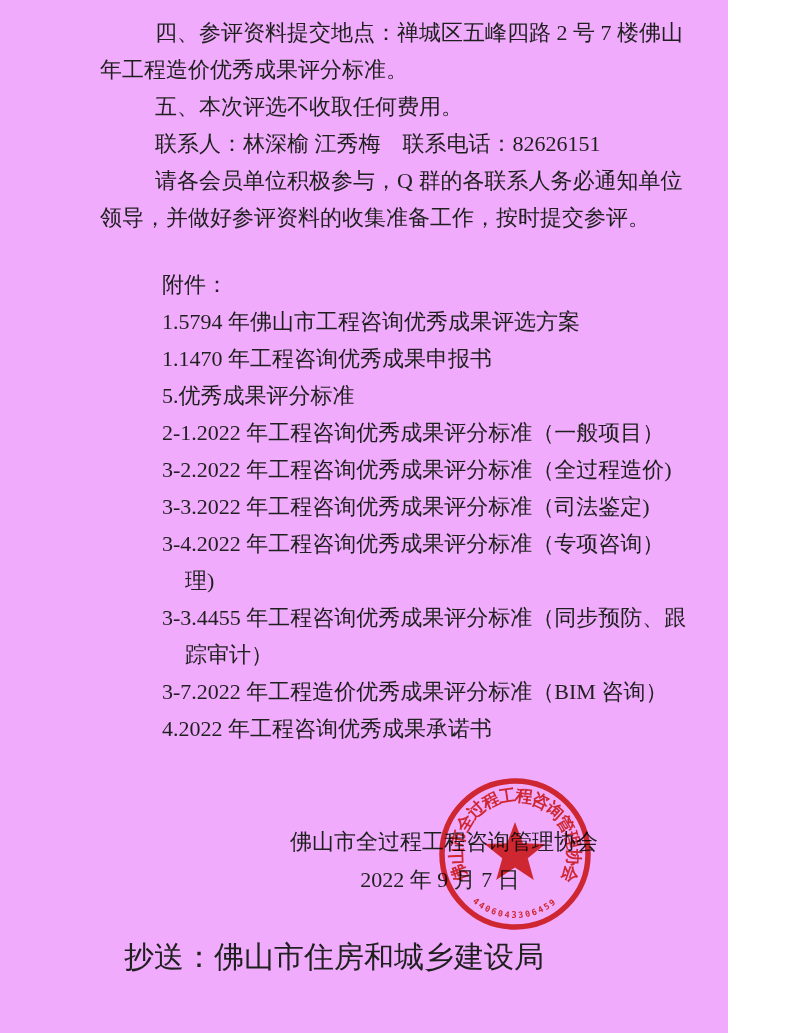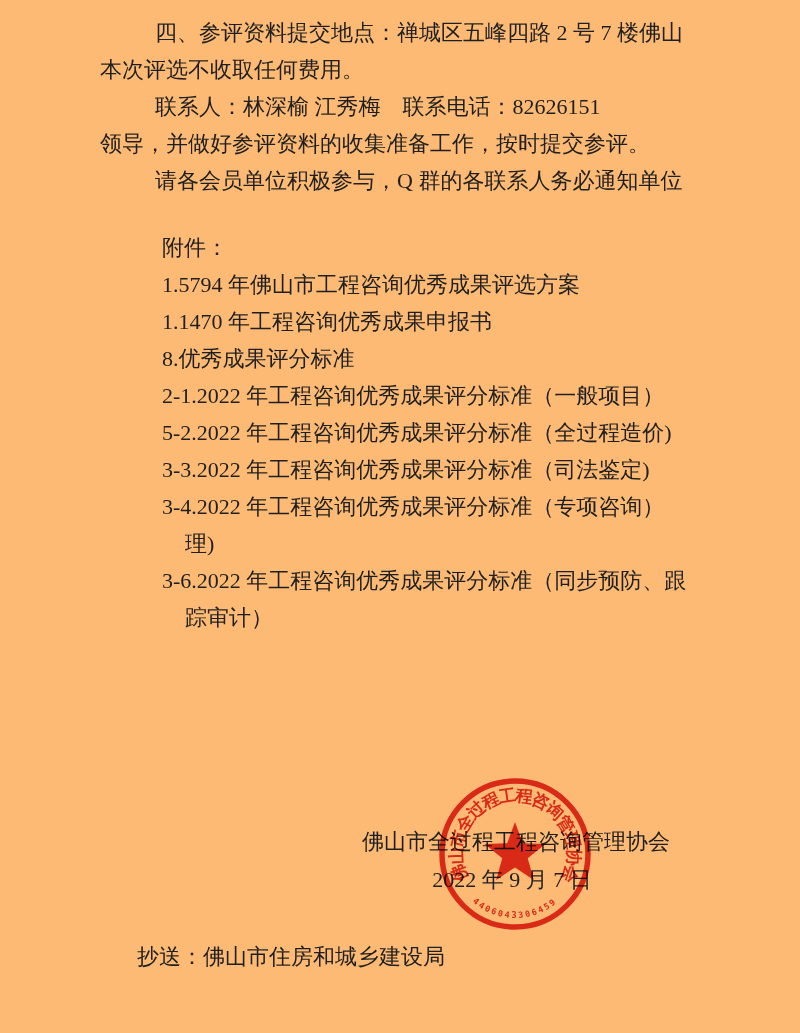--- a/index.html
+++ b/index.html
@@ -1,17 +1,17 @@
 <!DOCTYPE html>
 <html><head>
 <meta charset="utf-8">
 <style>
   html,body { margin:0; padding:0; background:#ffffff; }
   .page {
-    position:relative; width:800px; height:1033px; background:#fdba74;
+    position:relative; width:728px; height:1033px; background:#f0abfc;
     font-family:"Liberation Serif","DejaVu Serif",serif;
     color:#1f1f1f; overflow:hidden;
   }
   .doc {
     position:absolute; left:100px; top:14px; width:610px;
     font-size:22px; line-height:37px;
   }
   .line { white-space:pre; }
   .ind-first { padding-left:55px; }   
   .ind-none  { padding-left:0; }
@@ -20,52 +20,55 @@
   .attach-gap { margin-top:30px; }    
 
   .signature {
     position:absolute; top:823px; right:138px; width:300px;
     font-size:22px; line-height:38px; text-align:center;
   }
   .signature .org { white-space:pre; }
   .signature .date { white-space:pre; }
 
   .cc {
-    position:absolute; left:137px; top:938px;
-    font-size:22px; line-height:37px; white-space:pre;
+    position:absolute; left:124px; top:938px;
+    font-size:30px; line-height:37px; white-space:pre;
   }
 
   .stamp {
     position:absolute; left:430px; top:769px; width:170px; height:170px;
     mix-blend-mode:multiply; opacity:0.92; pointer-events:none;
   }
 </style>
 </head>
 <body>
 
 <div class="page">
 
   <div class="doc">
     <div class="line ind-first">四、参评资料提交地点：禅城区五峰四路 2 号 7 楼佛山</div>
-    <div class="line ind-none">本次评选不收取任何费用。</div>
+    <div class="line ind-none">年工程造价优秀成果评分标准。</div>
+    <div class="line ind-first">五、本次评选不收取任何费用。</div>
     <div class="line ind-first">联系人：林深榆 江秀梅    联系电话：82626151</div>
+    <div class="line ind-first">请各会员单位积极参与，Q 群的各联系人务必通知单位</div>
     <div class="line ind-none">领导，并做好参评资料的收集准备工作，按时提交参评。</div>
-    <div class="line ind-first">请各会员单位积极参与，Q 群的各联系人务必通知单位</div>
 
     <div class="line ind-list attach-gap">附件：</div>
     <div class="line ind-list">1.5794 年佛山市工程咨询优秀成果评选方案</div>
     <div class="line ind-list">1.1470 年工程咨询优秀成果申报书</div>
-    <div class="line ind-list">8.优秀成果评分标准</div>
+    <div class="line ind-list">5.优秀成果评分标准</div>
     <div class="line ind-list">2-1.2022 年工程咨询优秀成果评分标准（一般项目）</div>
-    <div class="line ind-list">5-2.2022 年工程咨询优秀成果评分标准（全过程造价)</div>
+    <div class="line ind-list">3-2.2022 年工程咨询优秀成果评分标准（全过程造价)</div>
     <div class="line ind-list">3-3.2022 年工程咨询优秀成果评分标准（司法鉴定)</div>
     <div class="line ind-list">3-4.2022 年工程咨询优秀成果评分标准（专项咨询）</div>
     <div class="line ind-wrap">理)</div>
-    <div class="line ind-list">3-6.2022 年工程咨询优秀成果评分标准（同步预防、跟</div>
+    <div class="line ind-list">3-3.4455 年工程咨询优秀成果评分标准（同步预防、跟</div>
     <div class="line ind-wrap">踪审计）</div>
+    <div class="line ind-list">3-7.2022 年工程造价优秀成果评分标准（BIM 咨询）</div>
+    <div class="line ind-list">4.2022 年工程咨询优秀成果承诺书</div>
   </div>
 
   <div class="signature">
     <div class="org">佛山市全过程工程咨询管理协会</div>
     <div class="date">2022 年 9 月 7 日</div>
   </div>
 
   <svg class="stamp" viewBox="0 0 170 170" xmlns="http://www.w3.org/2000/svg">
     <defs>
       <path id="arcTop" d="M 38.2,109.9 A 53,53 0 1 1 131.8,109.9" fill="none"></path>

